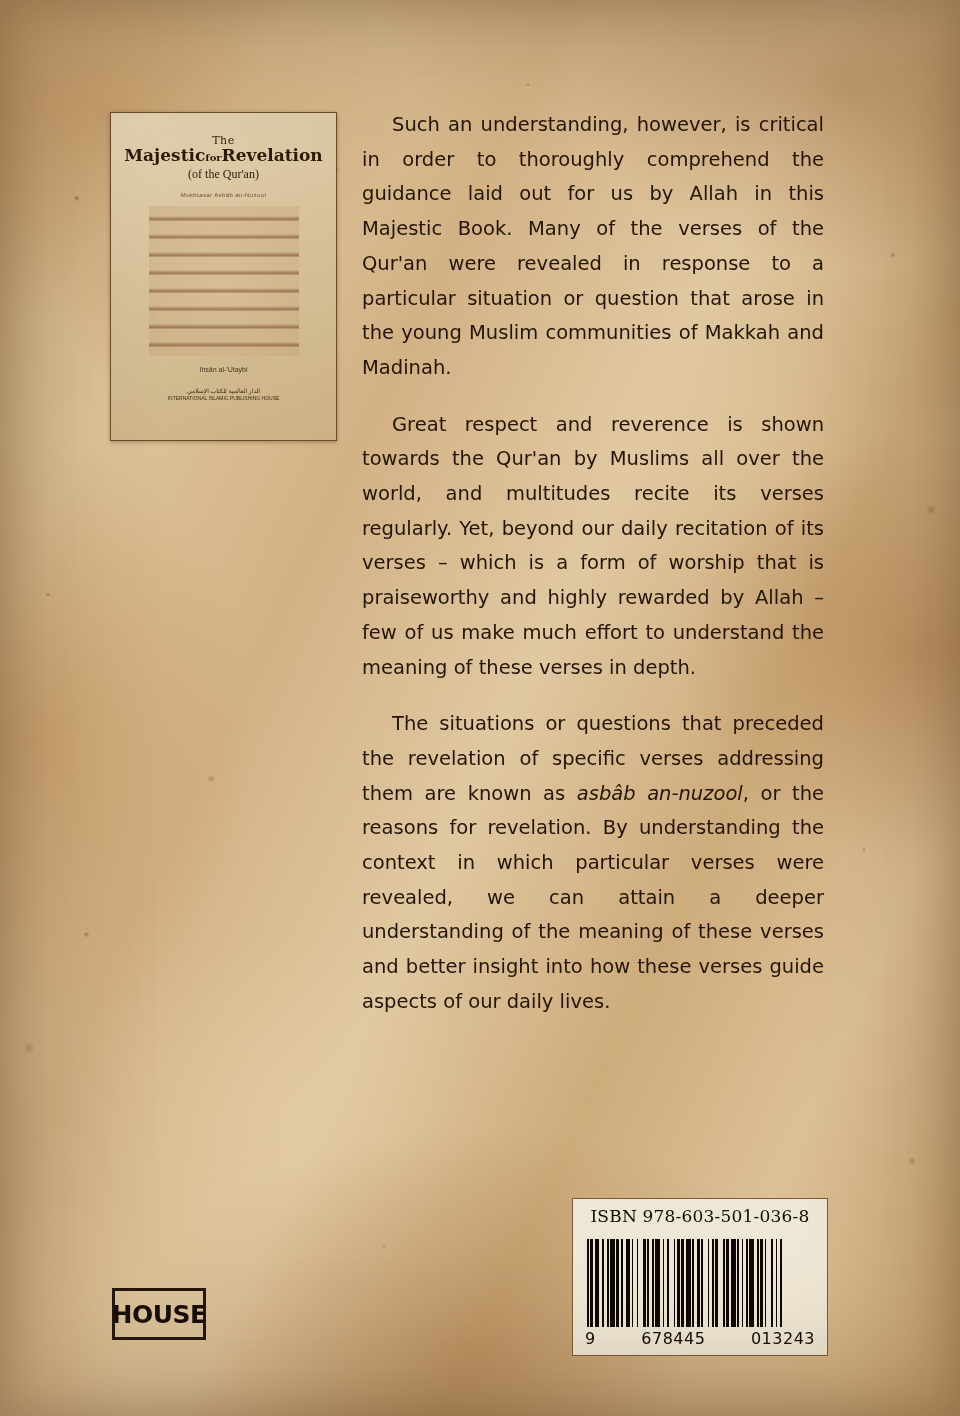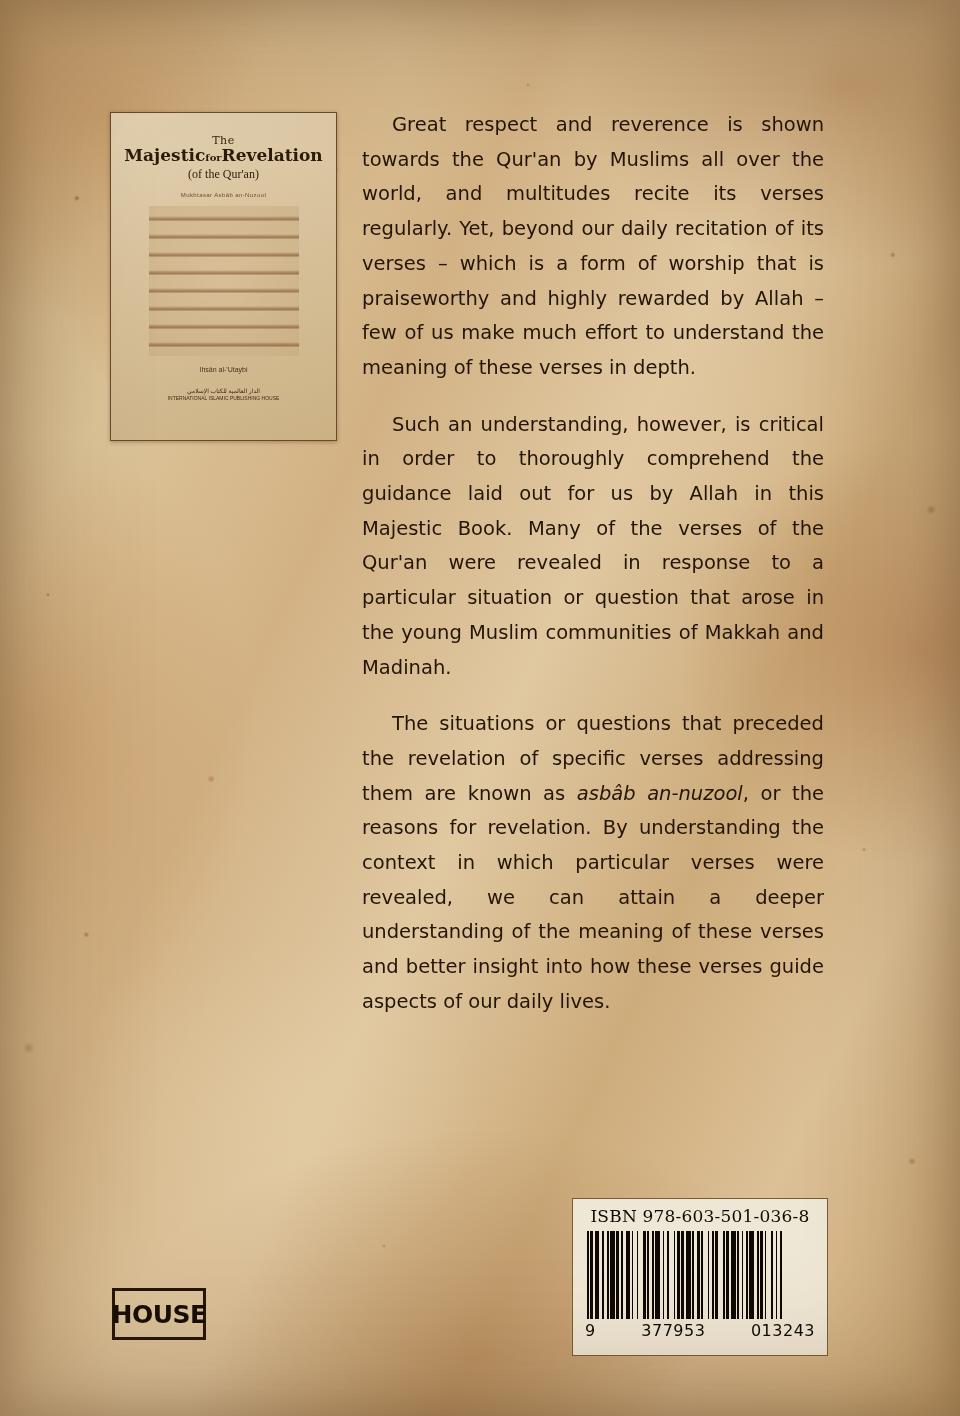--- a/index.html
+++ b/index.html
@@ -200,21 +200,21 @@
     border: 1px solid #7a5c34;
     box-sizing: border-box;
     padding: 7px 8px 6px 8px;
   }
   .isbn-text {
     font-family: "DejaVu Serif", serif;
     font-size: 17px;
     color: #120b03;
     text-align: center;
     letter-spacing: 0.2px;
-    margin-bottom: 5px;
+    margin-bottom: 13px;
   }
   .bars {
     height: 88px;
     display: flex;
     align-items: stretch;
     gap: 0;
     padding: 0 6px;
   }
   .bars i {
     display: block;
@@ -251,22 +251,22 @@
       <div class="thumb-manuscript"></div>
       <div class="thumb-author">Ihsân al-'Utaybi</div>
       <div class="thumb-pub">
         <span class="ar">الدار العالمية للكتاب الإسلامي</span>
         <span>INTERNATIONAL ISLAMIC PUBLISHING HOUSE</span>
       </div>
     </div>
   </div>
 
   <div class="blurb">
+    <p>Such an understanding, however, is critical in order to thoroughly comprehend the guidance laid out for us by Allah in this Majestic Book. Many of the verses of the Qur'an were revealed in response to a particular situation or question that arose in the young Muslim communities of Makkah and Madinah.</p>
     <p>Great respect and reverence is shown towards the Qur'an by Muslims all over the world, and multitudes recite its verses regularly. Yet, beyond our daily recitation of its verses – which is a form of worship that is praiseworthy and highly rewarded by Allah – few of us make much effort to understand the meaning of these verses in depth.</p>
-    <p>Such an understanding, however, is critical in order to thoroughly comprehend the guidance laid out for us by Allah in this Majestic Book. Many of the verses of the Qur'an were revealed in response to a particular situation or question that arose in the young Muslim communities of Makkah and Madinah.</p>
     <p><span>The situations or questions that preceded the revelation of specific verses addressing them are known as </span><em>asbâb an-nuzool</em><span>, or the reasons for revelation. By understanding the context in which particular verses were revealed, we can attain a deeper understanding of the meaning of these verses and better insight into how these verses guide aspects of our daily lives.</span></p>
   </div>
 
   <div class="iiph">
     <span>HOUSE</span>
   </div>
 
   <div class="barcode-box">
     <div class="isbn-text">ISBN 978-603-501-036-8</div>
     <div class="bars" id="bars">
@@ -346,19 +346,19 @@
         <i class="g" style="width:4.65px"></i>
         <i class="t" style="width:1.55px"></i>
         <i class="g" style="width:3.1px"></i>
         <i class="t" style="width:1.55px"></i>
         <i class="g" style="width:3.1px"></i>
         <i class="t" style="width:1.55px"></i>
         <i class="g" style="width:1.55px"></i>
       </div>
     <div class="digits">
       <span>9</span>
-      <span>377953</span>
+      <span>678445</span>
       <span>013243</span>
     </div>
   </div>
 
   <div id="vignette"></div>
 </div>
 
 </body></html>

